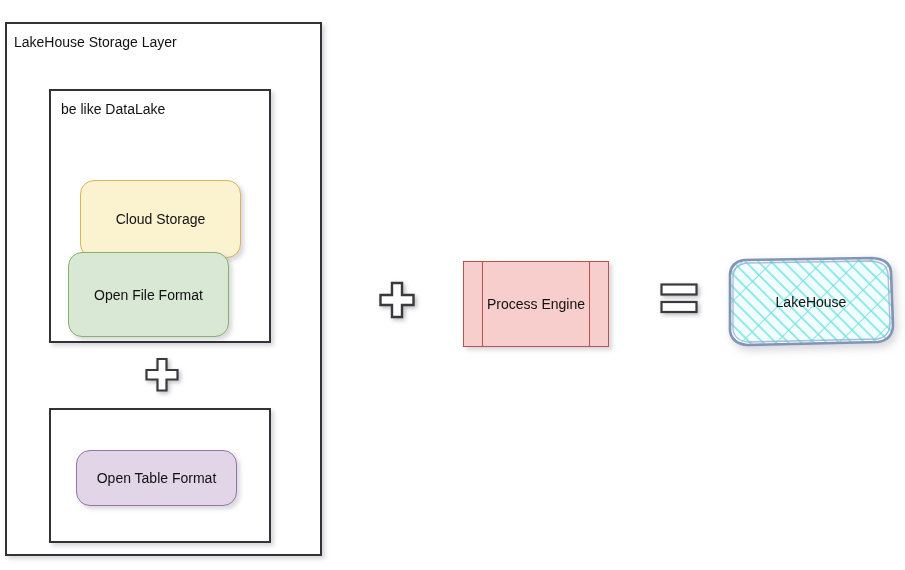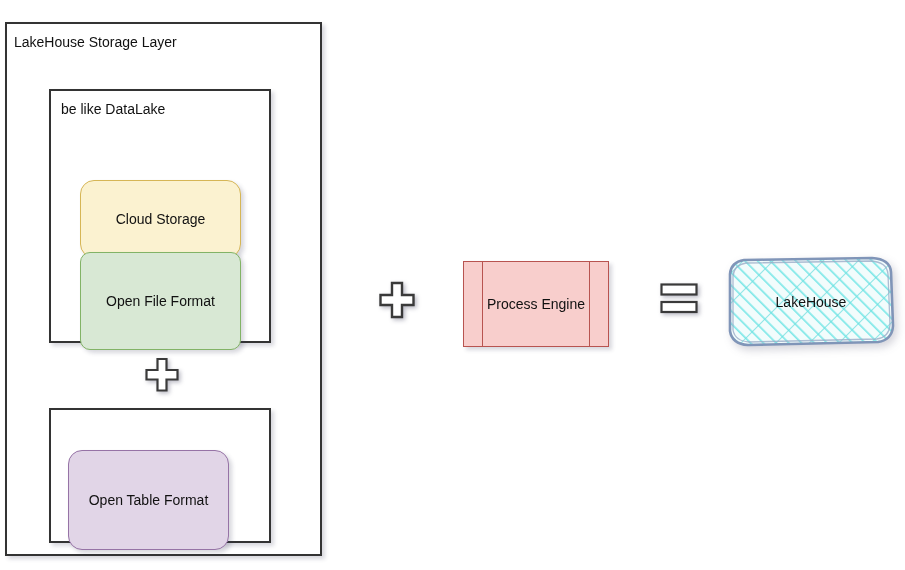--- a/index.html
+++ b/index.html
@@ -107,30 +107,30 @@
   <div class="box" style="left:5px; top:22px; width:317px; height:534px;">
   </div>
   <div class="box-label" style="left:14px; top:34px;">LakeHouse Storage Layer</div>
 
   <div class="box" style="left:49px; top:89px; width:222px; height:254px;">
   </div>
   <div class="box-label" style="left:61px; top:101px;">be like DataLake</div>
 
   <div class="chip chip-cloud" style="left:80px; top:145px; width:161px; height:78px;margin-top:35px;">Cloud Storage</div>
 
-  <div class="chip chip-file" style="left:80px; top:252px; width:161px; height:98px;border-radius:10px;">Open File Format</div>
+  <div class="chip chip-file" style="left:68px; top:252px; width:161px; height:85px;">Open File Format</div>
 
   <svg class="plus" style="left:145px; top:357px;" width="34" height="36" viewBox="0 0 34 36">
     <path d="M12.5 2 H21.5 V13 H32.5 V22.5 H21.5 V33.5 H12.5 V22.5 H1.5 V13 H12.5 Z" fill="#ffffff" stroke="#3a3a3a" stroke-width="2.2" stroke-linejoin="miter"></path>
   </svg>
 
   <div class="box" style="left:49px; top:408px; width:222px; height:135px;">
   </div>
 
-  <div class="chip chip-table" style="left:68px; top:450px; width:161px; height:100px;text-align:right;">Open Table Format</div>
+  <div class="chip chip-table" style="left:76px; top:450px; width:161px; height:56px;text-align:right;">Open Table Format</div>
 
   <svg class="plus" style="left:379px; top:281px;" width="36" height="38" viewBox="0 0 36 38">
     <path d="M13 2 H23 V14 H34.5 V24 H23 V36 H13 V24 H1.5 V14 H13 Z" fill="#ffffff" stroke="#3a3a3a" stroke-width="2.4" stroke-linejoin="miter"></path>
   </svg>
 
   <div class="process" style="left:463px; top:261px; width:146px; height:86px;">
     <span>Process Engine</span>
   </div>
 
   <svg class="equals" style="left:660px; top:283px;" width="38" height="32" viewBox="0 0 38 32">

